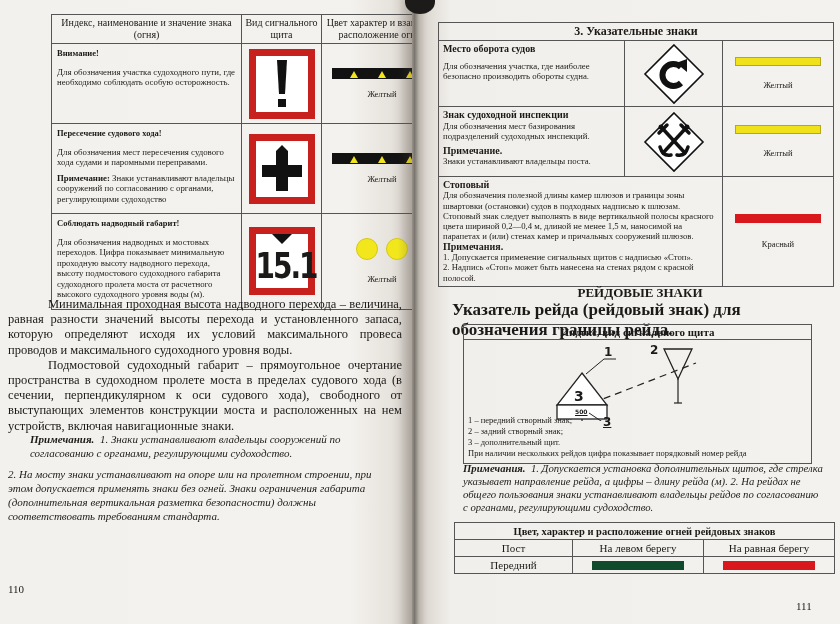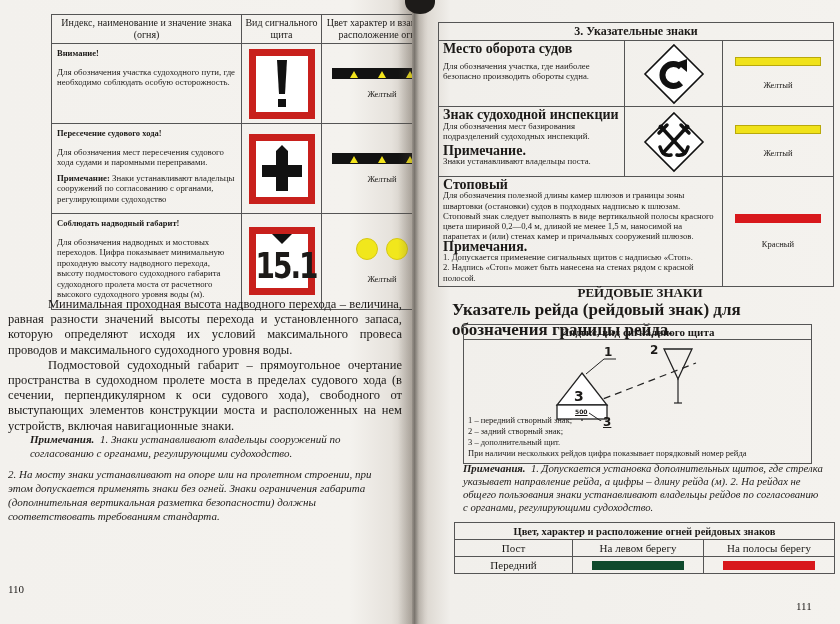--- a/index.html
+++ b/index.html
@@ -39,21 +39,21 @@
   .lnotes b { font-weight: bold; }
   .pagenum { position: absolute; font-size: 11px; }
 
   
   .rtable { position: absolute; left: 26px; top: 22px; width: 396px; border-collapse: collapse; font-size: 9px; }
   .rtable td, .rtable th { border: 1px solid #555; vertical-align: top; }
   .rtable th { font-size: 12px; font-weight: bold; height: 16px; padding: 1px; text-align: center; }
   .rtable td.desc { padding: 3px 4px; line-height: 10.5px; width: 186px; font-size: 8.8px; }
   .rtable td.sign { width: 98px; text-align: center; vertical-align: middle; }
   .rtable td.light { text-align: center; vertical-align: middle; }
-  .rtable .ttl { font-weight: bold; font-size: 14px; display: block; margin-bottom: 3px; }
+  .rtable .ttl { font-weight: bold; font-size: 10px; display: block; margin-bottom: 3px; }
   .rtable p { margin-bottom: 4px; }
   .bar-solid { width: 86px; height: 9px; margin: 0 auto 14px; }
   .diamond-wrap { width: 62px; height: 62px; margin: 0 auto; position: relative; }
 
   .h-section { position: absolute; left: 440px; top: 285px; width: 400px; text-align: center; font-weight: bold; font-size: 13px; }
   .h-sub { position: absolute; left: 452px; top: 300px; width: 386px; font-weight: bold; font-size: 17px; }
 
   .rbox { position: absolute; left: 463px; top: 324px; width: 349px; height: 140px; border: 1px solid #555; }
   .rbox-head { height: 15px; border-bottom: 1px solid #555; text-align: center; font-weight: bold; font-size: 11px; line-height: 14px; }
   .rbox-legend { position: absolute; left: 4px; top: 90px; font-size: 8.5px; line-height: 11px; }
@@ -279,21 +279,21 @@
 </div>
 
 <table class="ctable">
   <tbody>
       <tr>
     <th colspan="3">Цвет, характер и расположение огней рейдовых знаков</th>
   </tr>
   <tr>
     <td class="lbl">Пост</td>
     <td>На левом берегу</td>
-    <td>На полосы берегу</td>
+    <td>На равная берегу</td>
   </tr>
   <tr>
     <td class="lbl">Передний</td>
     <td>
           <div class="cbar" style="background:#0f4a2c"></div>
         </td>
     <td>
           <div class="cbar" style="background:#d8181c"></div>
         </td>
   </tr>

